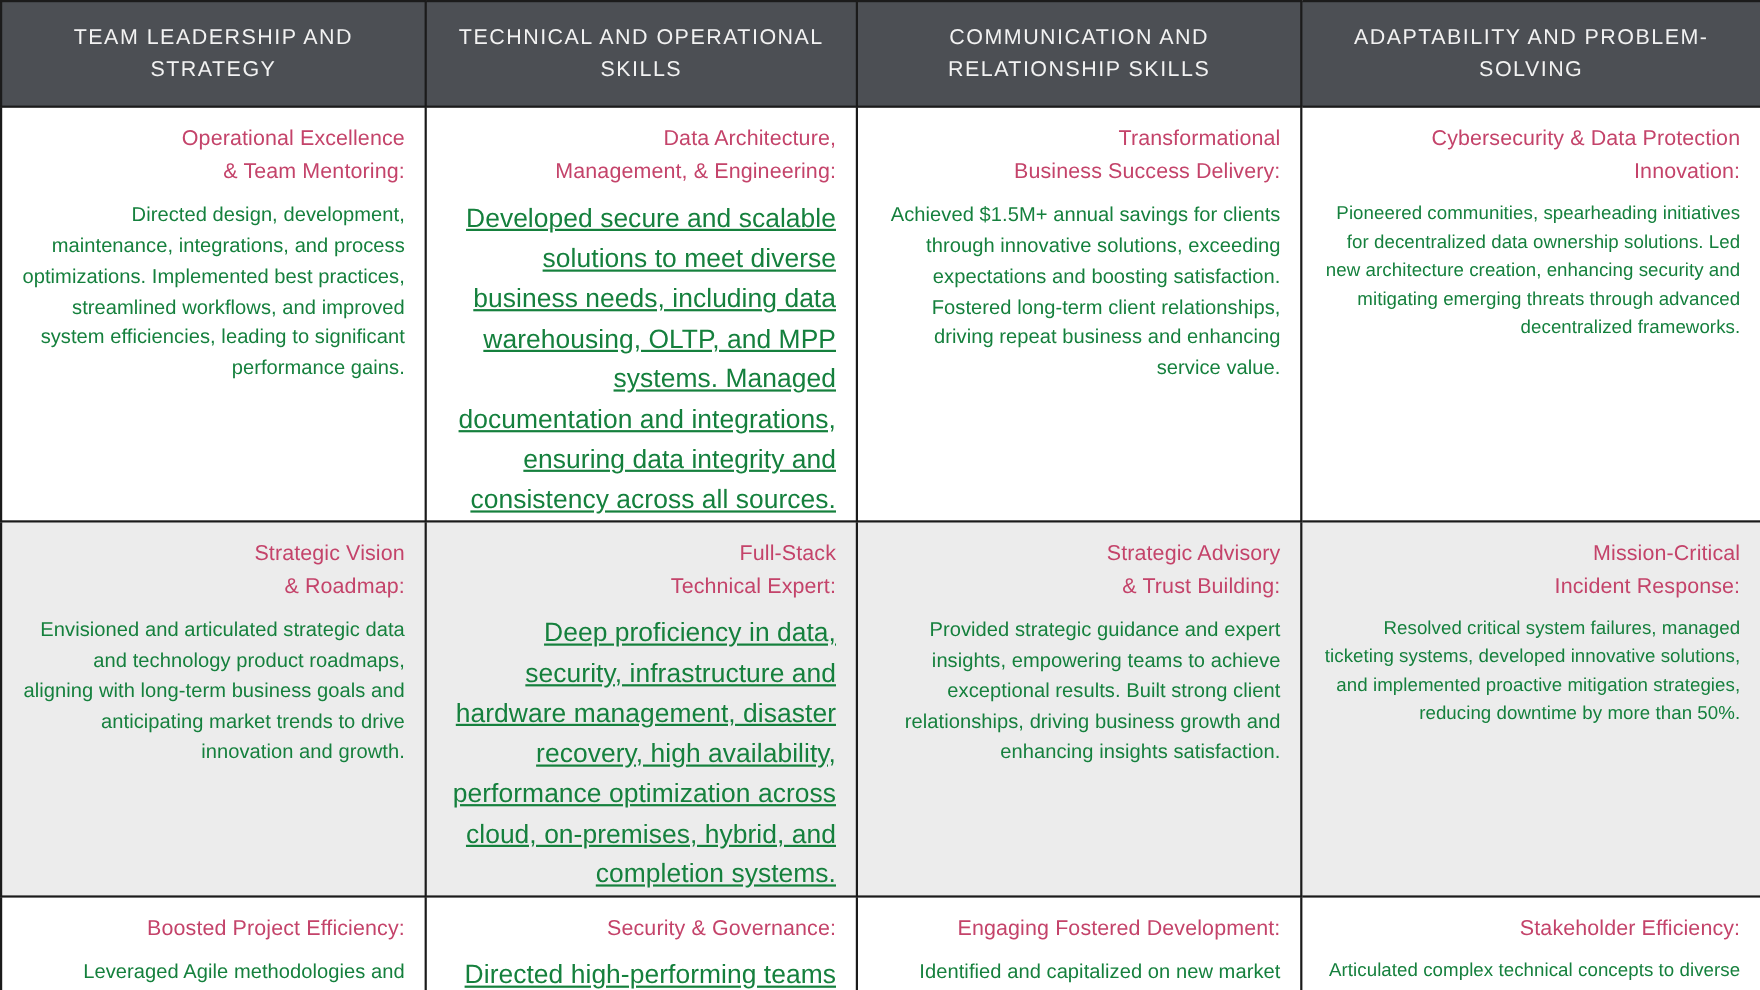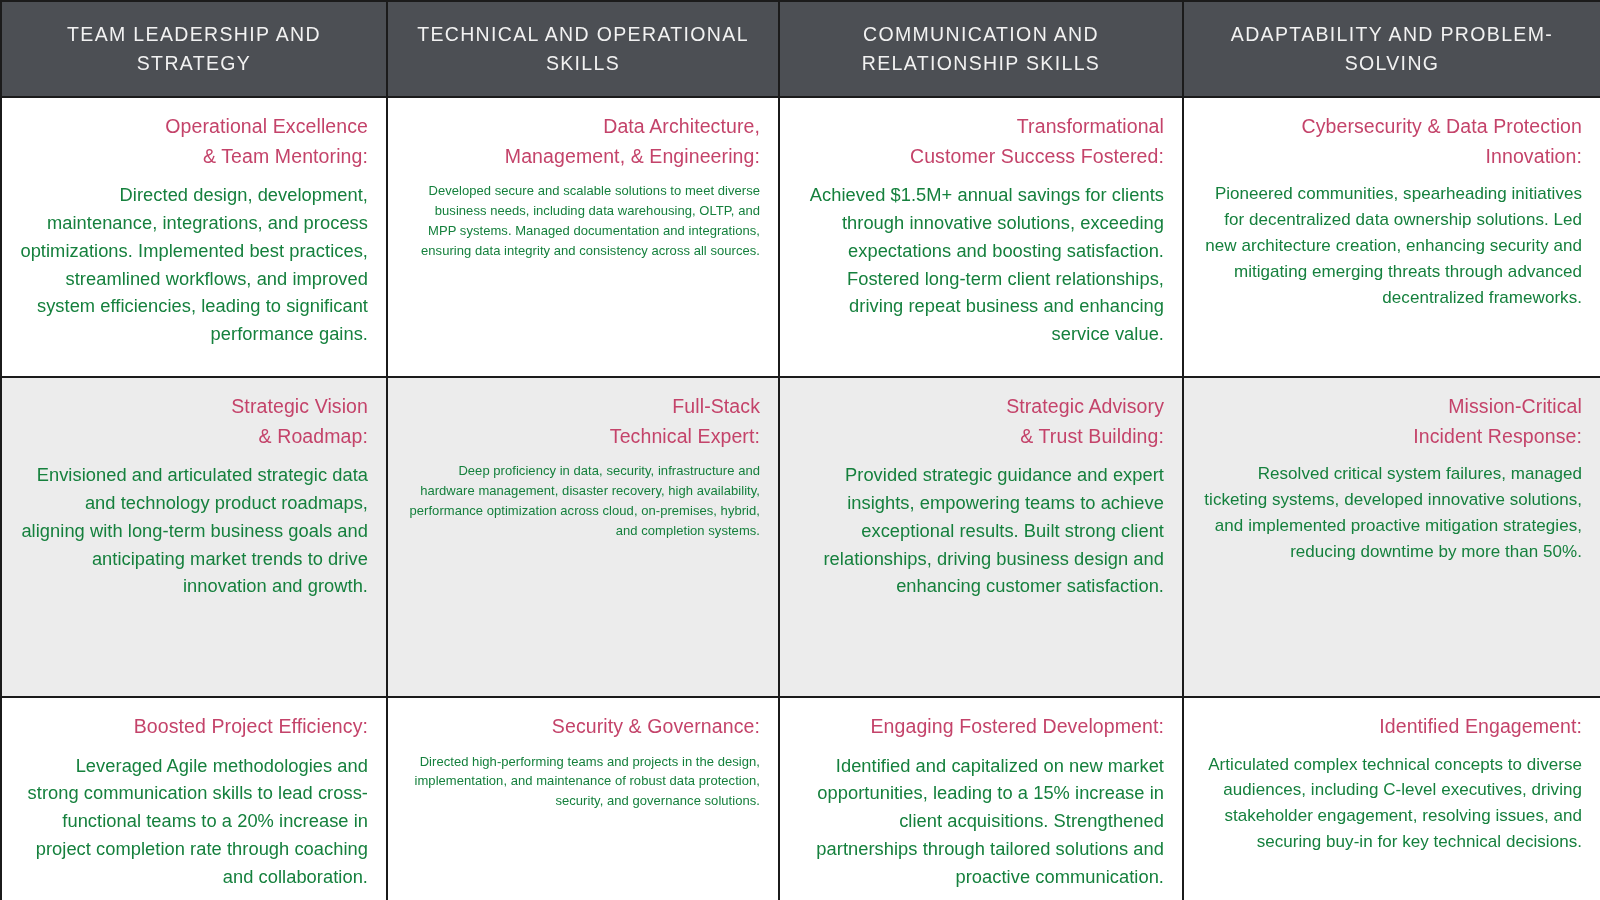--- a/index.html
+++ b/index.html
@@ -74,21 +74,21 @@
     color: #15803d;
     font-size: 18.5px;
     font-weight: 400;
     line-height: 1.52;
     margin-top: 10px;
     letter-spacing: 0.05px;
   }
 
   
   td.col0 .cell-body { font-size: 18.3px; }
-  td.col1 .cell-body { font-size: 13px; }
+  td.col1 .cell-body { font-size: 24px; text-decoration: underline; }
   td.col2 .cell-body { font-size: 18.3px; }
   td.col3 .cell-body { font-size: 17px; }
 </style>
 </head>
 <body>
 
 <table class="skills-table">
   <colgroup>
     <col class="c0">
       <col class="c1">
@@ -111,21 +111,21 @@
 &amp; Team Mentoring:</div>
         <div class="cell-body">Directed design, development, maintenance, integrations, and process optimizations. Implemented best practices, streamlined workflows, and improved system efficiencies, leading to significant performance gains.</div>
       </td>
       <td class="col1">
         <div class="cell-title">Data Architecture,
 Management, &amp; Engineering:</div>
         <div class="cell-body">Developed secure and scalable solutions to meet diverse business needs, including data warehousing, OLTP, and MPP systems. Managed documentation and integrations, ensuring data integrity and consistency across all sources.</div>
       </td>
       <td class="col2">
         <div class="cell-title">Transformational
-Customer Success Fostered:</div>
+Business Success Delivery:</div>
         <div class="cell-body">Achieved $1.5M+ annual savings for clients through innovative solutions, exceeding expectations and boosting satisfaction. Fostered long-term client relationships, driving repeat business and enhancing service value.</div>
       </td>
       <td class="col3">
         <div class="cell-title">Cybersecurity &amp; Data Protection
 Innovation:</div>
         <div class="cell-body">Pioneered communities, spearheading initiatives for decentralized data ownership solutions. Led new architecture creation, enhancing security and mitigating emerging threats through advanced decentralized frameworks.</div>
       </td>
     </tr>
 
     <tr class="r1 row-alt">
@@ -135,21 +135,21 @@
         <div class="cell-body">Envisioned and articulated strategic data and technology product roadmaps, aligning with long-term business goals and anticipating market trends to drive innovation and growth.</div>
       </td>
       <td class="col1">
         <div class="cell-title">Full-Stack
 Technical Expert:</div>
         <div class="cell-body">Deep proficiency in data, security, infrastructure and hardware management, disaster recovery, high availability, performance optimization across cloud, on-premises, hybrid, and completion systems.</div>
       </td>
       <td class="col2">
         <div class="cell-title">Strategic Advisory
 &amp; Trust Building:</div>
-        <div class="cell-body">Provided strategic guidance and expert insights, empowering teams to achieve exceptional results. Built strong client relationships, driving business design and enhancing customer satisfaction.</div>
+        <div class="cell-body">Provided strategic guidance and expert insights, empowering teams to achieve exceptional results. Built strong client relationships, driving business growth and enhancing insights satisfaction.</div>
       </td>
       <td class="col3">
         <div class="cell-title">Mission-Critical
 Incident Response:</div>
         <div class="cell-body">Resolved critical system failures, managed ticketing systems, developed innovative solutions, and implemented proactive mitigation strategies, reducing downtime by more than 50%.</div>
       </td>
     </tr>
 
     <tr class="r2">
       <td class="col0">
@@ -158,19 +158,19 @@
       </td>
       <td class="col1">
         <div class="cell-title">Security &amp; Governance:</div>
         <div class="cell-body">Directed high-performing teams and projects in the design, implementation, and maintenance of robust data protection, security, and governance solutions.</div>
       </td>
       <td class="col2">
         <div class="cell-title">Engaging Fostered Development:</div>
         <div class="cell-body">Identified and capitalized on new market opportunities, leading to a 15% increase in client acquisitions. Strengthened partnerships through tailored solutions and proactive communication.</div>
       </td>
       <td class="col3">
-        <div class="cell-title">Identified Engagement:</div>
+        <div class="cell-title">Stakeholder Efficiency:</div>
         <div class="cell-body">Articulated complex technical concepts to diverse audiences, including C-level executives, driving stakeholder engagement, resolving issues, and securing buy-in for key technical decisions.</div>
       </td>
     </tr>
 
   </tbody>
 </table>
 
 </body></html>

